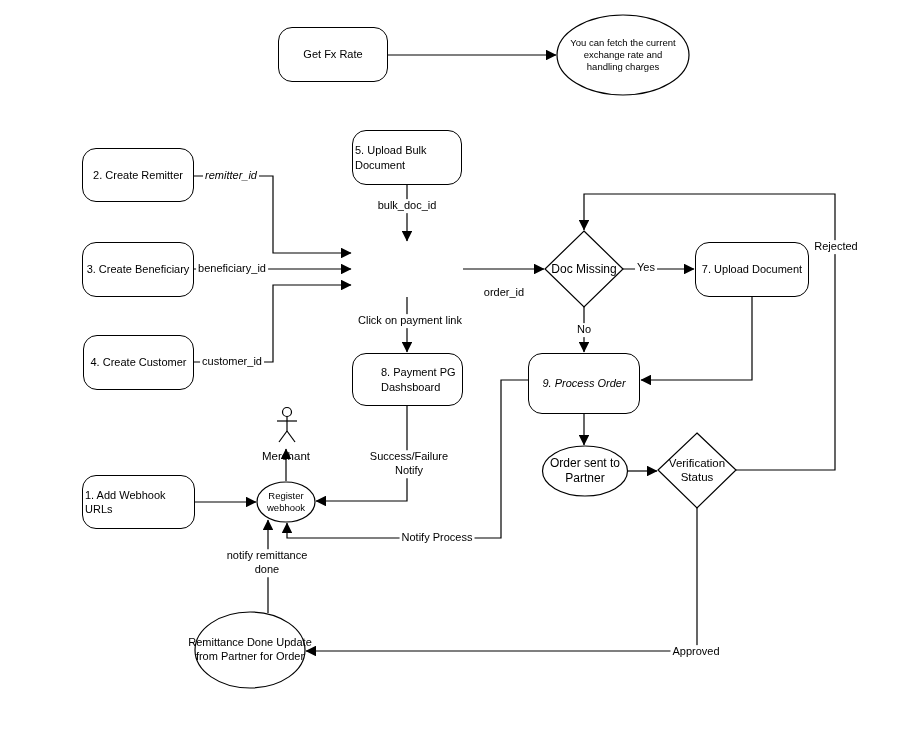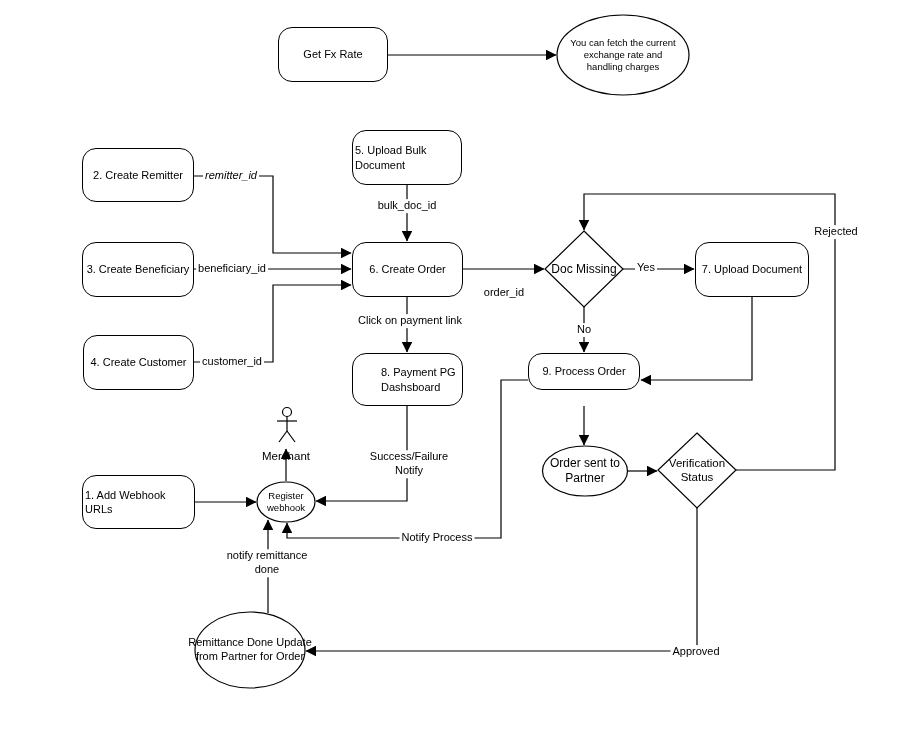--- a/index.html
+++ b/index.html
@@ -96,41 +96,40 @@
     <path class="edge" d="M268,613 V520" marker-end="url(#arr)"></path>
     <path class="edge" d="M195,502 H256" marker-end="url(#arr)"></path>
     <path class="edge" d="M286,481 V449" marker-end="url(#arr)"></path>
   </svg>
 
   <div class="node nowrap" style="left:278px; top:27px; width:110px; height:55px;">Get Fx Rate</div>
   <div class="node nowrap" style="left:82px; top:148px; width:112px; height:54px;">2. Create Remitter</div>
   <div class="node nowrap" style="left:82px; top:242px; width:112px; height:55px;">3. Create Beneficiary</div>
   <div class="node nowrap" style="left:83px; top:335px; width:111px; height:55px;">4. Create Customer</div>
   <div class="node" style="left:352px; top:130px; width:110px; height:55px;">5. Upload Bulk Document</div>
-  <div class="node nowrap" style="left:352px; top:242px; width:111px; height:55px;">6. Create Order</div>
   <div class="node nowrap" style="left:695px; top:242px; width:114px; height:55px;">7. Upload Document</div>
   <div class="node" style="left:352px; top:353px; width:111px; height:53px;padding-left:28px;">8. Payment PG Dashsboard</div>
-  <div class="node nowrap" style="left:528px; top:353px; width:112px; height:37px;">9. Process Order</div>
+  <div class="node nowrap" style="left:528px; top:353px; width:112px; height:61px;font-style:italic;">9. Process Order</div>
   <div class="node" style="left:82px; top:475px; width:113px; height:54px;">1. Add Webhook URLs</div>
 
   <div class="etext fs95" style="left:565px; top:25px; width:116px; height:60px;">You can fetch the current exchange rate and handling charges</div>
   <div class="etext fs95" style="left:262px; top:482px; width:48px; height:40px;">Register webhook</div>
   <div class="etext" style="left:545px; top:451px; width:80px; height:40px; font-size:12px;">Order sent to Partner</div>
   <div class="etext fs11" style="left:188px; top:630px; width:124px; height:40px;">Remittance Done Update from Partner for Order</div>
   <div class="etext nowrap" style="left:544px; top:259px; width:80px; height:20px; font-size:12px;">Doc Missing</div>
   <div class="etext fs115" style="left:662px; top:454px; width:70px; height:32px;">Verification Status</div>
 
   <div class="elabel" style="left:231px; top:176px;font-style:italic;">remitter_id</div>
   <div class="elabel" style="left:232px; top:269px;">beneficiary_id</div>
   <div class="elabel" style="left:232px; top:362px;">customer_id</div>
   <div class="elabel" style="left:407px; top:206px;">bulk_doc_id</div>
   <div class="elabel" style="left:504px; top:269px;margin-top:24px;">order_id</div>
   <div class="elabel" style="left:646px; top:268px;">Yes</div>
   <div class="elabel" style="left:584px; top:330px;">No</div>
-  <div class="elabel" style="left:836px; top:232px;">Rejected</div>
+  <div class="elabel" style="left:836px; top:247px;">Rejected</div>
   <div class="elabel" style="left:410px; top:321px;">Click on payment link</div>
   <div class="elabel wrap" style="left:409px; top:464px; width:90px;">Success/Failure Notify</div>
   <div class="elabel" style="left:437px; top:538px;">Notify Process</div>
   <div class="elabel wrap" style="left:267px; top:563px; width:104px;">notify remittance done</div>
   <div class="elabel" style="left:696px; top:652px;">Approved</div>
   <div class="elabel nobg fs115" style="left:286px; top:456px;">Merchant</div>
 
 </div>
 
 </body></html>

